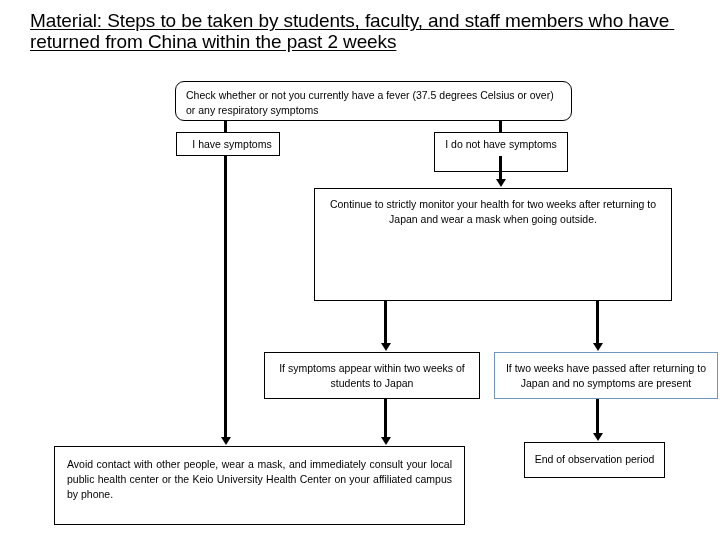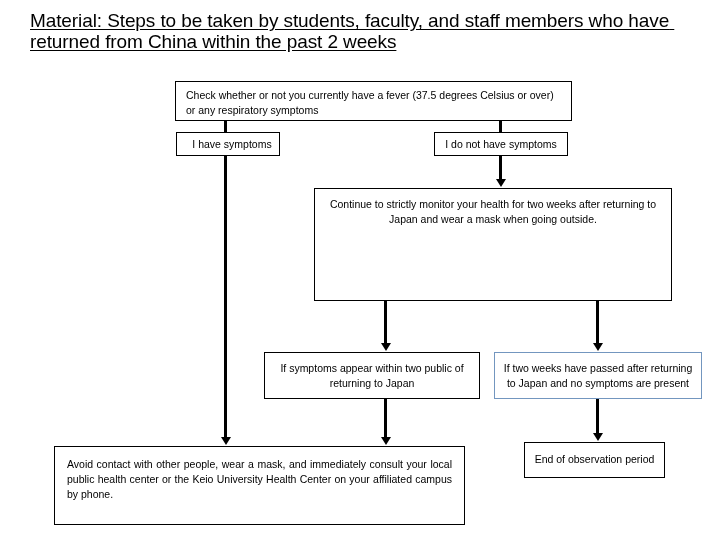--- a/index.html
+++ b/index.html
@@ -43,32 +43,33 @@
     white-space: pre-wrap;
   }
 
   
 
   .n-check {
     left: 175px; top: 81px;
     width: 397px; height: 40px;
     padding: 6px 10px 0 10px;
     text-align: left;
+    border-radius: 9px;
   }
 
   .n-sym {
     left: 176px; top: 132px;
     width: 104px; height: 24px;
     padding: 4px 0 0 8px;
     text-align: center;
   }
 
   .n-nosym {
     left: 434px; top: 132px;
-    width: 134px; height: 24px;
+    width: 134px; height: 40px;
     padding: 4px 0 0 0;
     text-align: center;
   }
 
   .n-monitor {
     left: 314px; top: 188px;
     width: 358px; height: 113px;
     padding: 8px 10px 0 10px;
     text-align: center;
   }
@@ -76,21 +77,21 @@
 
   .n-appear {
     left: 264px; top: 352px;
     width: 216px; height: 47px;
     padding: 8px 8px 0 8px;
     text-align: center;
   }
 
   .n-passed {
     left: 494px; top: 352px;
-    width: 208px; height: 47px;
+    width: 224px; height: 47px;
     padding: 8px 6px 0 6px;
     text-align: center;
     border-color: #7396bf;
   }
 
   .n-avoid {
     left: 54px; top: 446px;
     width: 411px; height: 79px;
     padding: 10px 12px 6px 12px;
     text-align: justify;
@@ -161,21 +162,21 @@
 
 <div class="node n-nosym">
   <span class="txt">I do not have symptoms</span>
 </div>
 
 <div class="node n-monitor">
   <span class="txt">Continue to strictly monitor your health for two weeks after returning to Japan and wear a mask when going outside.</span>
 </div>
 
 <div class="node n-appear">
-  <span class="txt">If symptoms appear within two public of returning to Japan</span>
+  <span class="txt">If symptoms appear within two weeks of students to Japan</span>
 </div>
 
 <div class="node n-passed">
   <span class="txt">If two weeks have passed after returning to Japan and no symptoms are present</span>
 </div>
 
 <div class="node n-avoid">
   <span class="txt">Avoid contact with other people, wear a mask, and immediately consult your local public health center or the Keio University Health Center on your affiliated campus by phone.</span>
 </div>
 

